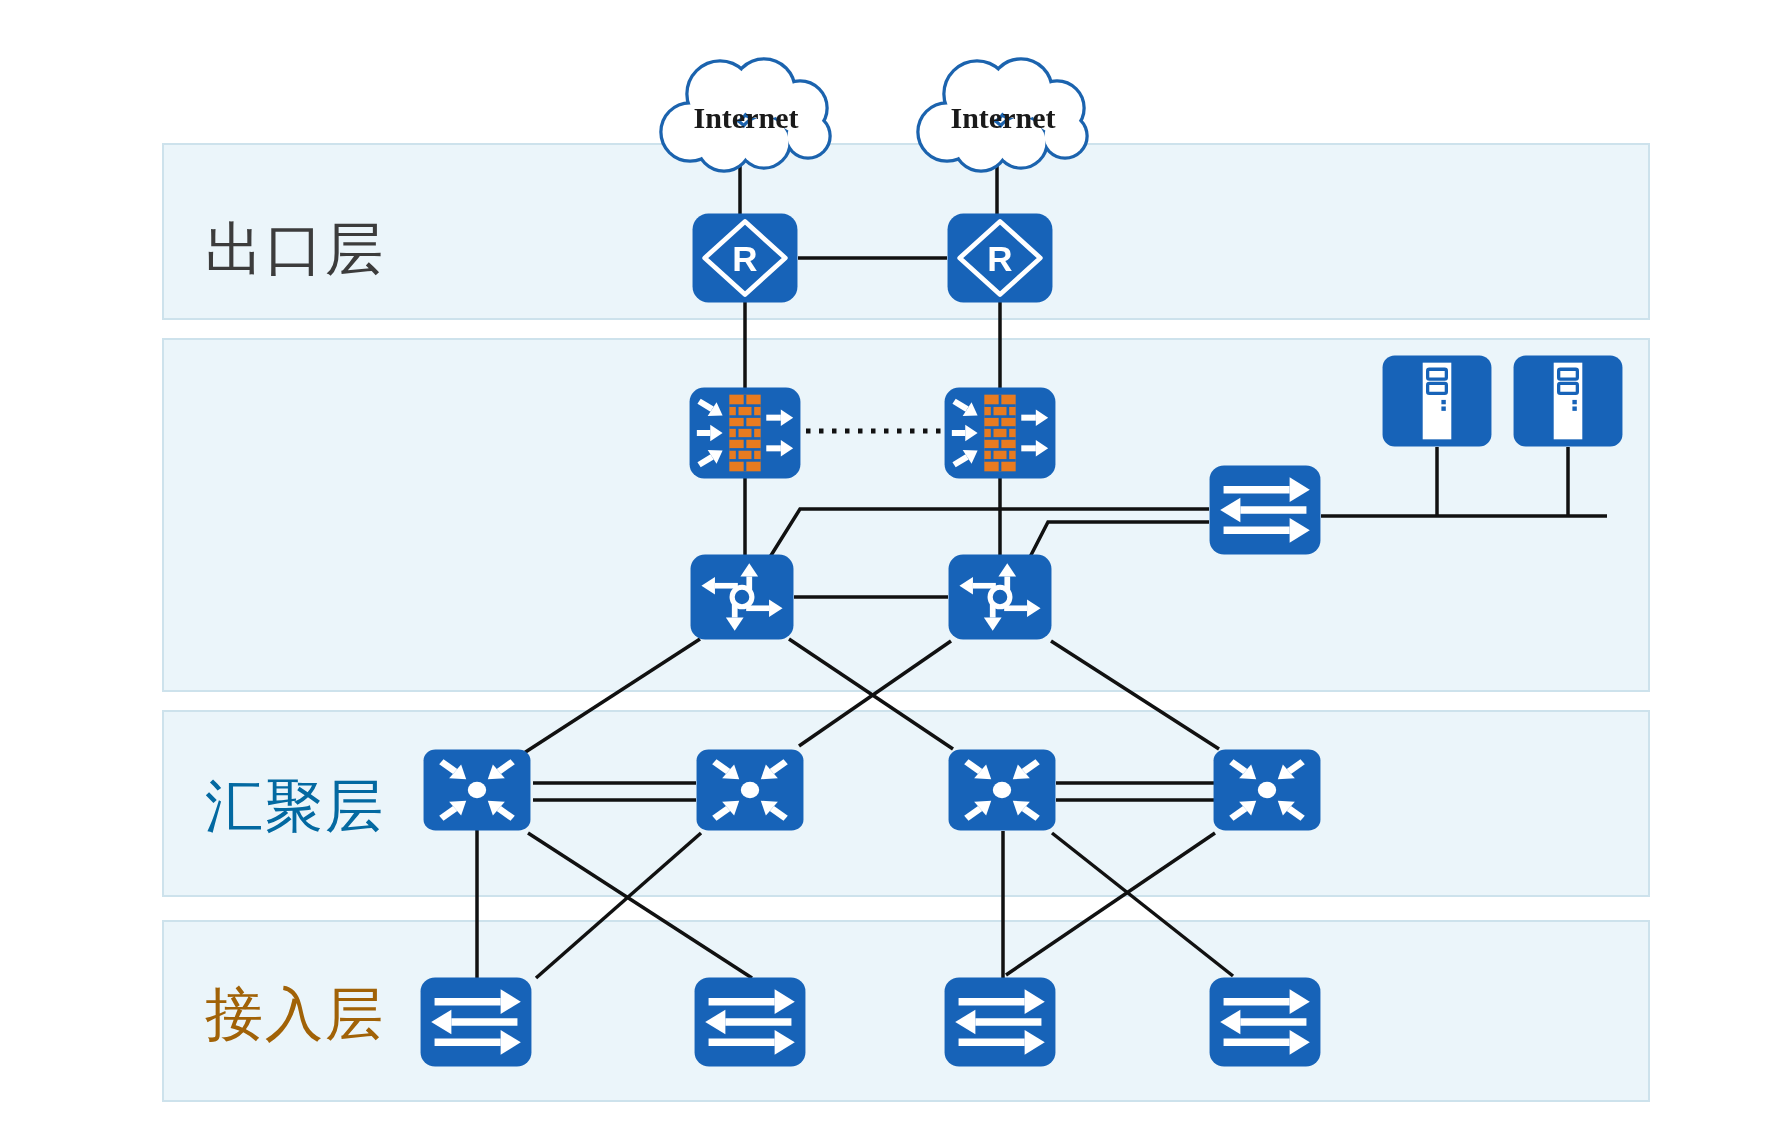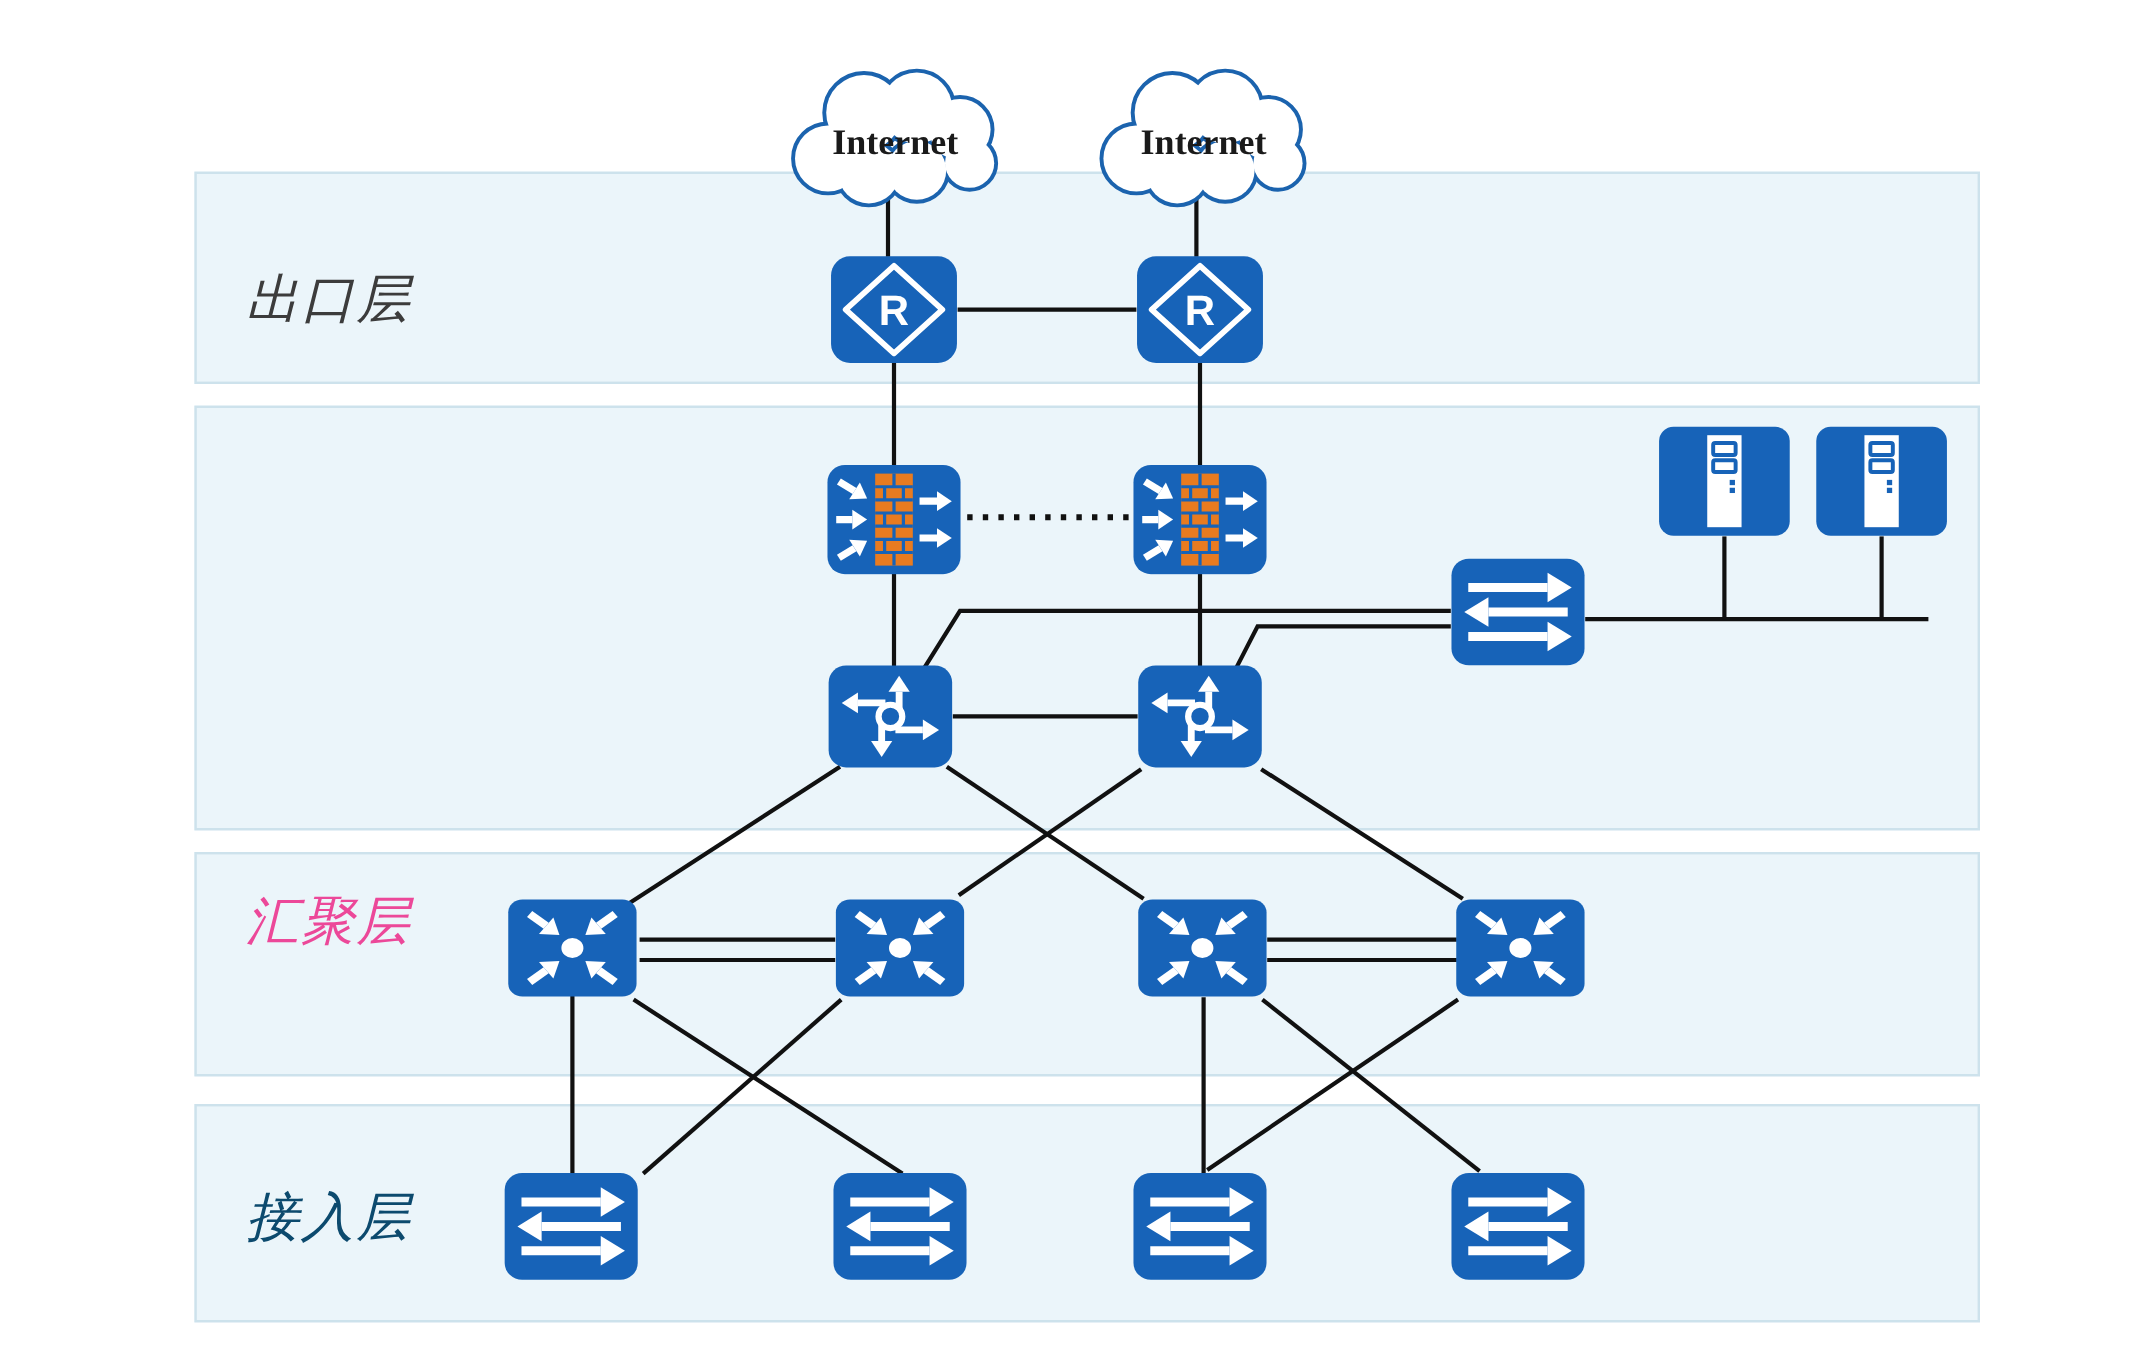--- a/index.html
+++ b/index.html
@@ -1,19 +1,19 @@
 <!DOCTYPE html>
 <html><head>
 <meta charset="utf-8">
 <style>
   html,body{margin:0;padding:0;background:#ffffff;}
   body{font-family:"Liberation Sans","DejaVu Sans",sans-serif;}
   #stage{position:relative;width:1781px;height:1142px;background:#ffffff;overflow:hidden;}
   .band{position:absolute;background:#ebf5fa;border:2px solid #cde2ec;box-sizing:border-box;z-index:0;}
-  .band-label{position:absolute;color:#3c3c3c;font-size:44px;letter-spacing:2px;white-space:nowrap;transform:translateY(-50%);font-style:italic;}
+  .band-label{position:absolute;color:#3c3c3c;font-size:58px;letter-spacing:2px;white-space:nowrap;transform:translateY(-50%);}
   #links{position:absolute;left:0;top:0;z-index:1;}
   .node{position:absolute;z-index:2;}
   .cloud{position:absolute;z-index:3;}
   .cloud text{font-family:"Liberation Serif","DejaVu Serif",serif;font-weight:bold;}
 </style>
 </head>
 <body>
 
 <div id="stage">
   <div id="bands">
@@ -287,15 +287,15 @@
         <circle cx="88" cy="50" r="31.5" fill="#ffffff"></circle>
         <circle cx="132" cy="46" r="29.5" fill="#ffffff"></circle>
         <circle cx="168" cy="64" r="25.5" fill="#ffffff"></circle>
         <circle cx="176" cy="92" r="20.5" fill="#ffffff"></circle>
         <circle cx="132" cy="98" r="24.5" fill="#ffffff"></circle>
         <circle cx="92" cy="100" r="25.5" fill="#ffffff"></circle>
         <text x="114" y="84" text-anchor="middle" font-size="30" fill="#1a1a1a">Internet</text>
       </svg>
     </div>
 <span class="band-label" style="left: 205px; top: 250px; color: rgb(60, 60, 60);">出口层</span>
-    <span class="band-label" style="left: 205px; top: 768px; color: #ec4899;">汇聚层</span>
-    <span class="band-label" style="left: 205px; top: 1015px; color: #0c4a6e;">接入层</span>
+    <span class="band-label" style="left: 205px; top: 807px; color: #0369a1;">汇聚层</span>
+    <span class="band-label" style="left: 205px; top: 1015px; color: #a16207;">接入层</span>
   </div>
 
 </body></html>

